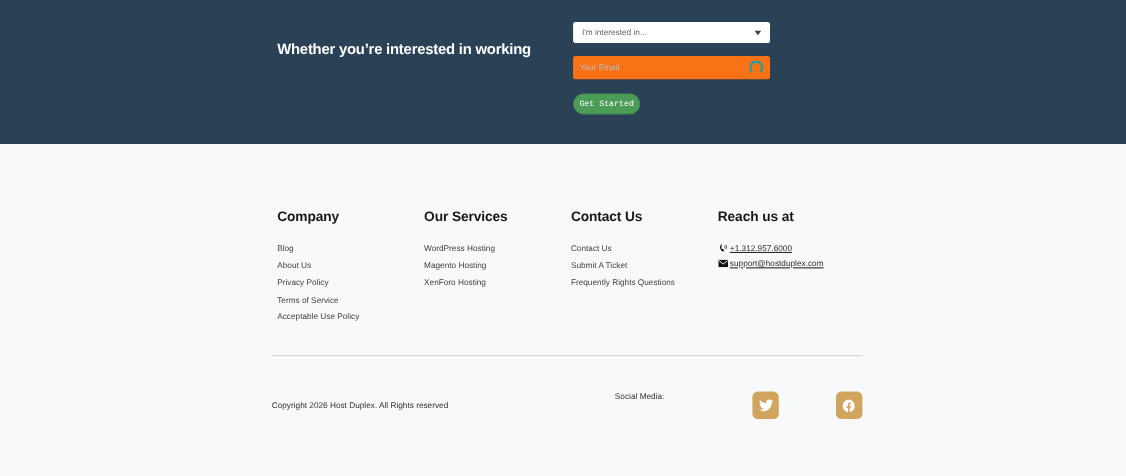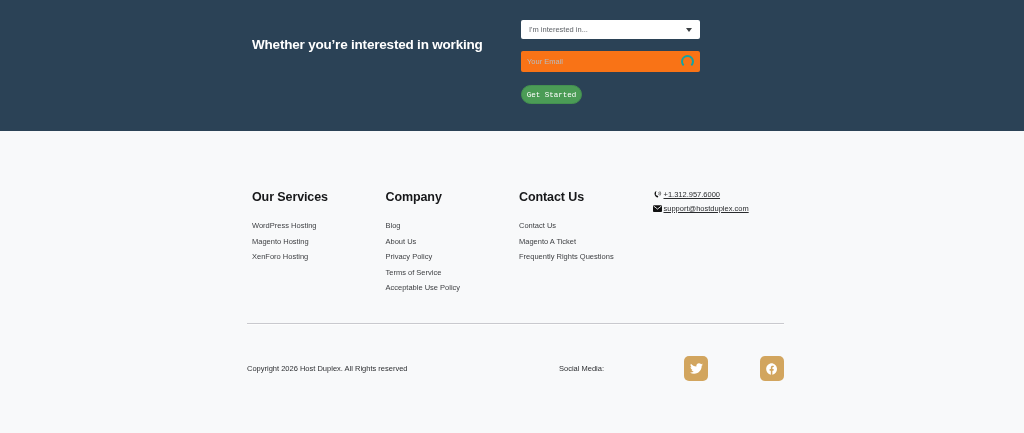--- a/index.html
+++ b/index.html
@@ -35,21 +35,21 @@
   .col-heading { font-size:12.5px; font-weight:bold; color:#17181a; margin-bottom:17px; letter-spacing:-0.1px; }
   .col ul { list-style:none; }
   .col li { font-size:7.5px; line-height:9.5px; color:#3d3f42; margin-bottom:6px; cursor:pointer; }
   .reach-row { display:flex; align-items:center; font-size:7.5px; color:#2a2c2e; margin-bottom:5px;text-decoration:underline; }
   .reach-row .ricon { width:11px; display:flex; align-items:center; }
   .divider { position:absolute; left:247px; top:192px; width:537px; height:0;
              border-top:1px solid #c9c9ce; border-bottom:1px solid #fdfdfd; }
   .bottom-row { position:absolute; left:247px; top:225px; width:537px; height:25px;
                 display:flex; align-items:center; }
   .copyright { font-size:7.5px; color:#2e3033; }
-  .social-wrap { margin-left:auto; display:flex; align-items:center;gap:48px; }
+  .social-wrap { margin-left:auto; display:flex; align-items:flex-start;gap:48px; }
   .social-label { font-size:7.5px; color:#2e3033; margin-right:28px; }
   .social-btn { width:24px; height:25px; border-radius:5px; background:#d2a55e; display:flex;
                 align-items:center; justify-content:center; margin-left:4px; cursor:pointer; border:none; }
 </style>
 </head>
 <body>
 
 <div class="page">
 
   <section class="cta">
@@ -66,49 +66,50 @@
         <span class="spinner"></span>
       </div>
       <button class="btn-start">Get Started</button>
     </div>
   </section>
 
   <section class="footer">
     <div class="cols">
 
       <div class="col">
-        <div class="col-heading">Our Services</div>
-        <ul>
-          <li>WordPress Hosting</li>
-          <li>Magento Hosting</li>
-          <li>XenForo Hosting</li>
-        </ul>
-      </div>
-
-      <div class="col">
         <div class="col-heading">Company</div>
         <ul>
           <li>Blog</li>
           <li>About Us</li>
           <li>Privacy Policy</li>
           <li>Terms of Service</li>
           <li>Acceptable Use Policy</li>
         </ul>
       </div>
 
       <div class="col">
+        <div class="col-heading">Our Services</div>
+        <ul>
+          <li>WordPress Hosting</li>
+          <li>Magento Hosting</li>
+          <li>XenForo Hosting</li>
+        </ul>
+      </div>
+
+      <div class="col">
         <div class="col-heading">Contact Us</div>
         <ul>
           <li>Contact Us</li>
-          <li>Magento A Ticket</li>
+          <li>Submit A Ticket</li>
           <li>Frequently Rights Questions</li>
         </ul>
       </div>
 
       <div class="col">
+        <div class="col-heading">Reach us at</div>
         <div class="reach-row">
           <span class="ricon">
             <svg viewBox="0 0 16 16" width="9" height="9">
               <path d="M6.5 1.8 C3 2.5 2 6 3.2 9 c1 2.6 3.2 4.6 5.3 4.4 l.9-2.3 -2.2-1.5 c-.8.2-1.5 0-2-1 -.5-1-.4-1.9.2-2.5 l-.1-2.6 z" fill="#111"></path>
               <path d="M10.5 4.5 q1.3 1.8 0 3.6" stroke="#111" stroke-width="1.1" fill="none" stroke-linecap="round"></path>
               <path d="M12.6 3 q2.4 3.2 0 6.4" stroke="#111" stroke-width="1.1" fill="none" stroke-linecap="round"></path>
             </svg>
           </span>
           <span>+1.312.957.6000</span>
         </div>

